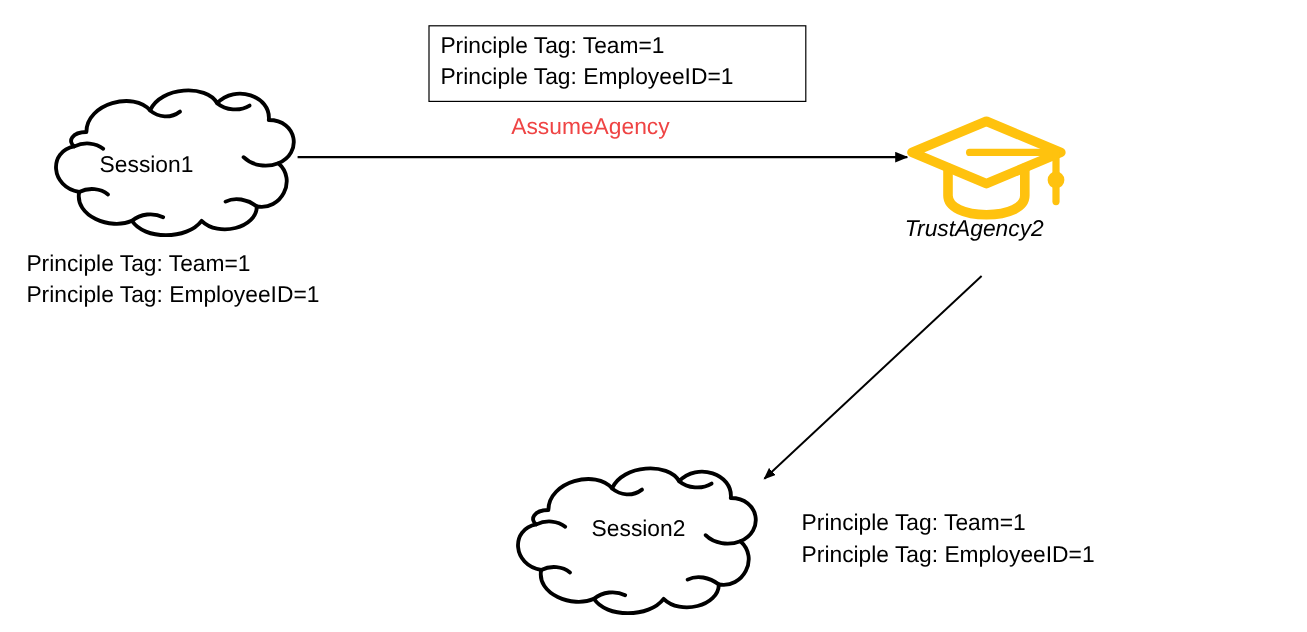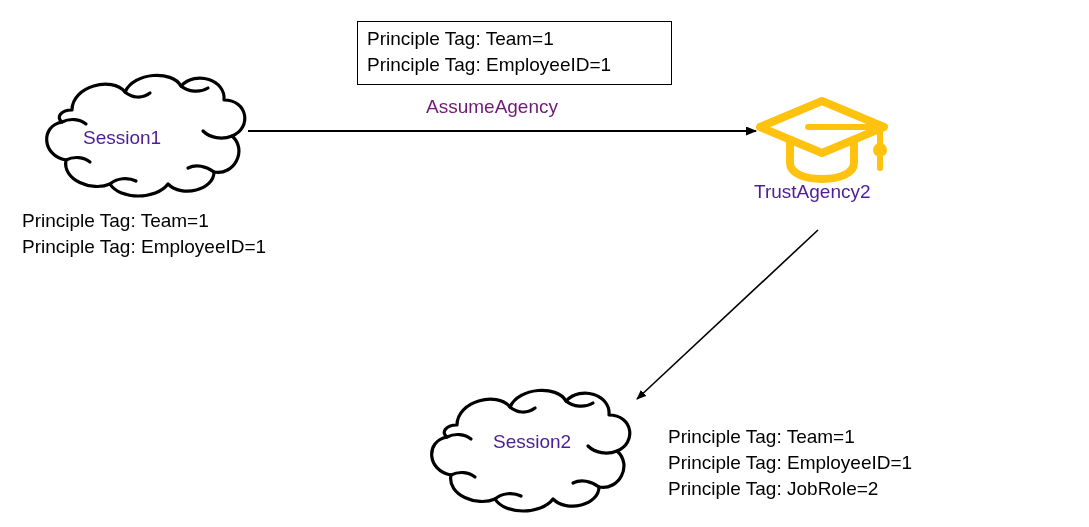--- a/index.html
+++ b/index.html
@@ -20,28 +20,28 @@
     position: absolute;
     left: 0;
     top: 0;
     width: 1089px;
     height: 527px;
   }
   .node-label {
     position: absolute;
     font-size: 19px;
     line-height: 23px;
-    color: #4c1d95;
+    color: #000000;
     white-space: nowrap;
   }
   .edge-label {
     position: absolute;
     font-size: 19px;
     line-height: 23px;
-    color: #701a75;
+    color: #ef4444;
     white-space: nowrap;
   }
   .anno-block {
     position: absolute;
     font-size: 19px;
     line-height: 26px;
     color: #000000;
     white-space: nowrap;
   }
   .anno-line {
@@ -59,21 +59,21 @@
     white-space: nowrap;
   }
   .tag-box-line {
     display: block;
   }
   
   #session1-label { left: 83px;  top: 126px; }
   
   #session2-label { left: 465px; top: 430px; margin-left: 28px; }
   
-  #trustagency2-label { left: 754px; top: 180px; }
+  #trustagency2-label { left: 754px; top: 180px; font-style: italic; }
   
   #assumeagency-label { left: 426px; top: 95px; }
   
   #session1-annotation { left: 22px;  top: 208px; }
   #session2-annotation { left: 668px; top: 424px; }
   #jobrole-annotation  { left: 925px; top: 126px; }
   
   #principle-tag-box { left: 357px; top: 21px; width: 315px; height: 64px; }
 </style>
 </head>
@@ -172,16 +172,15 @@
 
   <div class="anno-block" id="session1-annotation">
     <span class="anno-line">Principle Tag: Team=1</span>
     <span class="anno-line">Principle Tag: EmployeeID=1</span>
   </div>
 
 
   <div class="anno-block" id="session2-annotation">
     <span class="anno-line">Principle Tag: Team=1</span>
     <span class="anno-line">Principle Tag: EmployeeID=1</span>
-    <span class="anno-line">Principle Tag: JobRole=2</span>
   </div>
 
 </div>
 
 </body></html>

